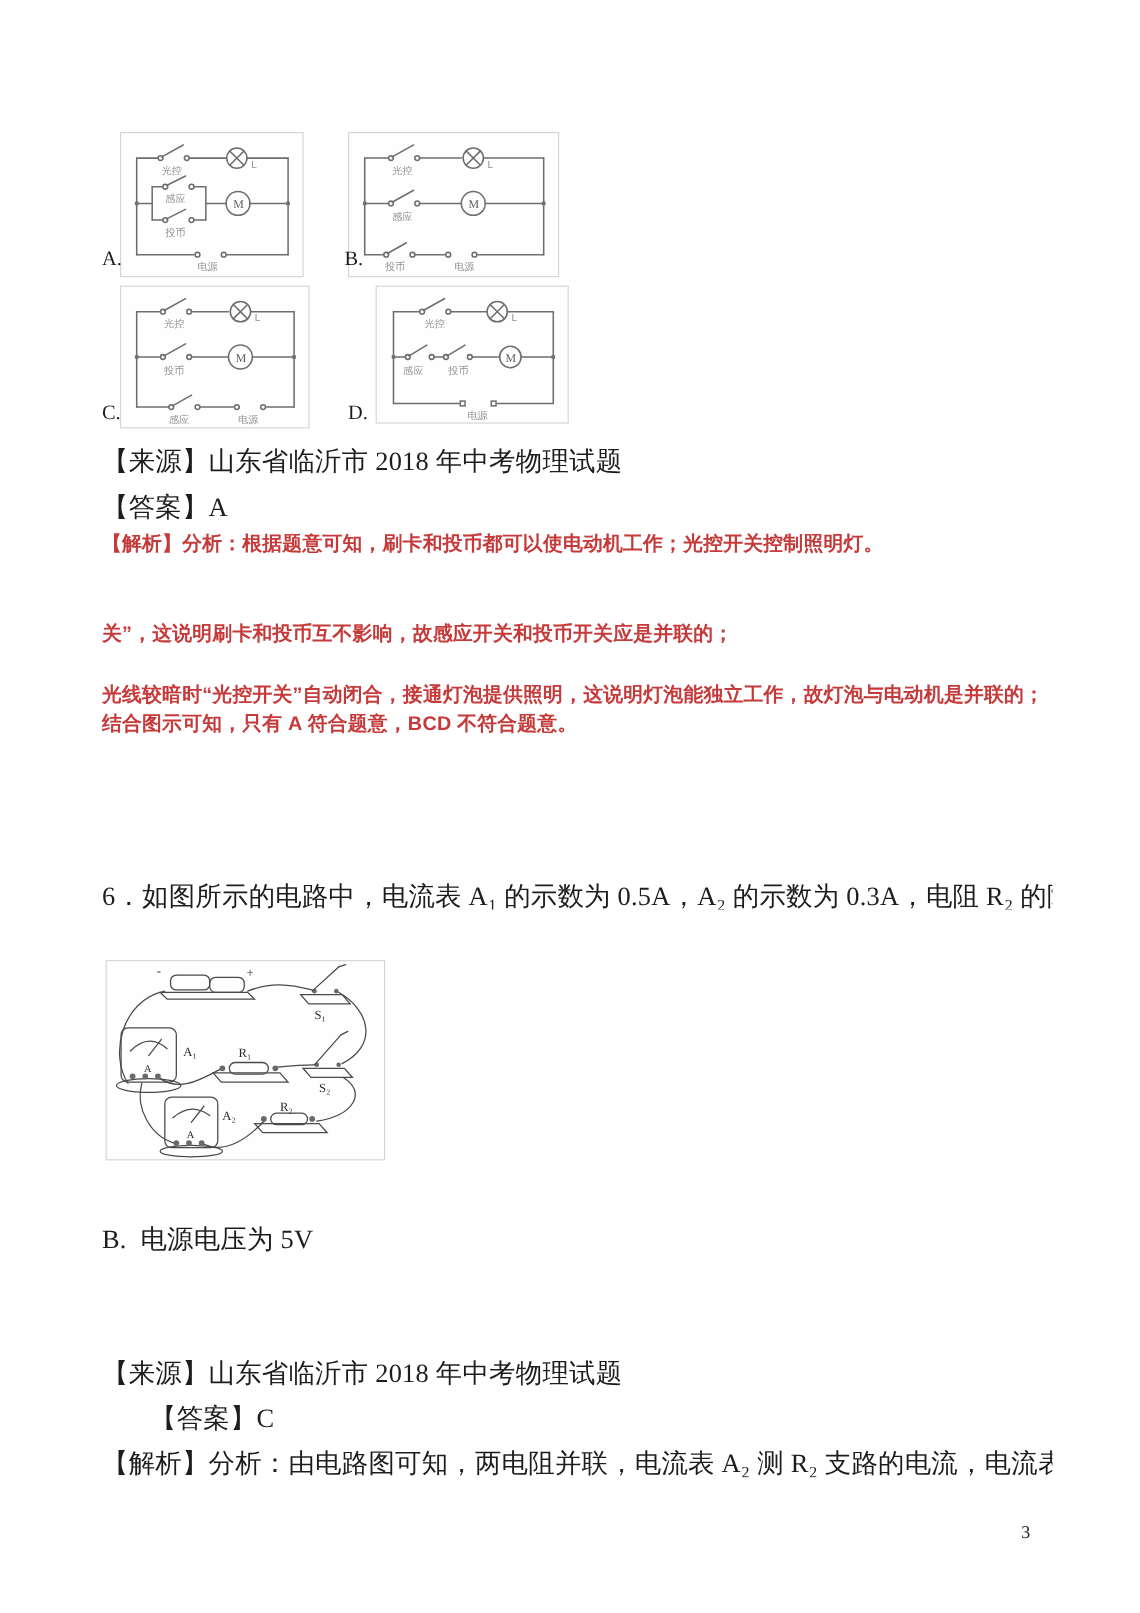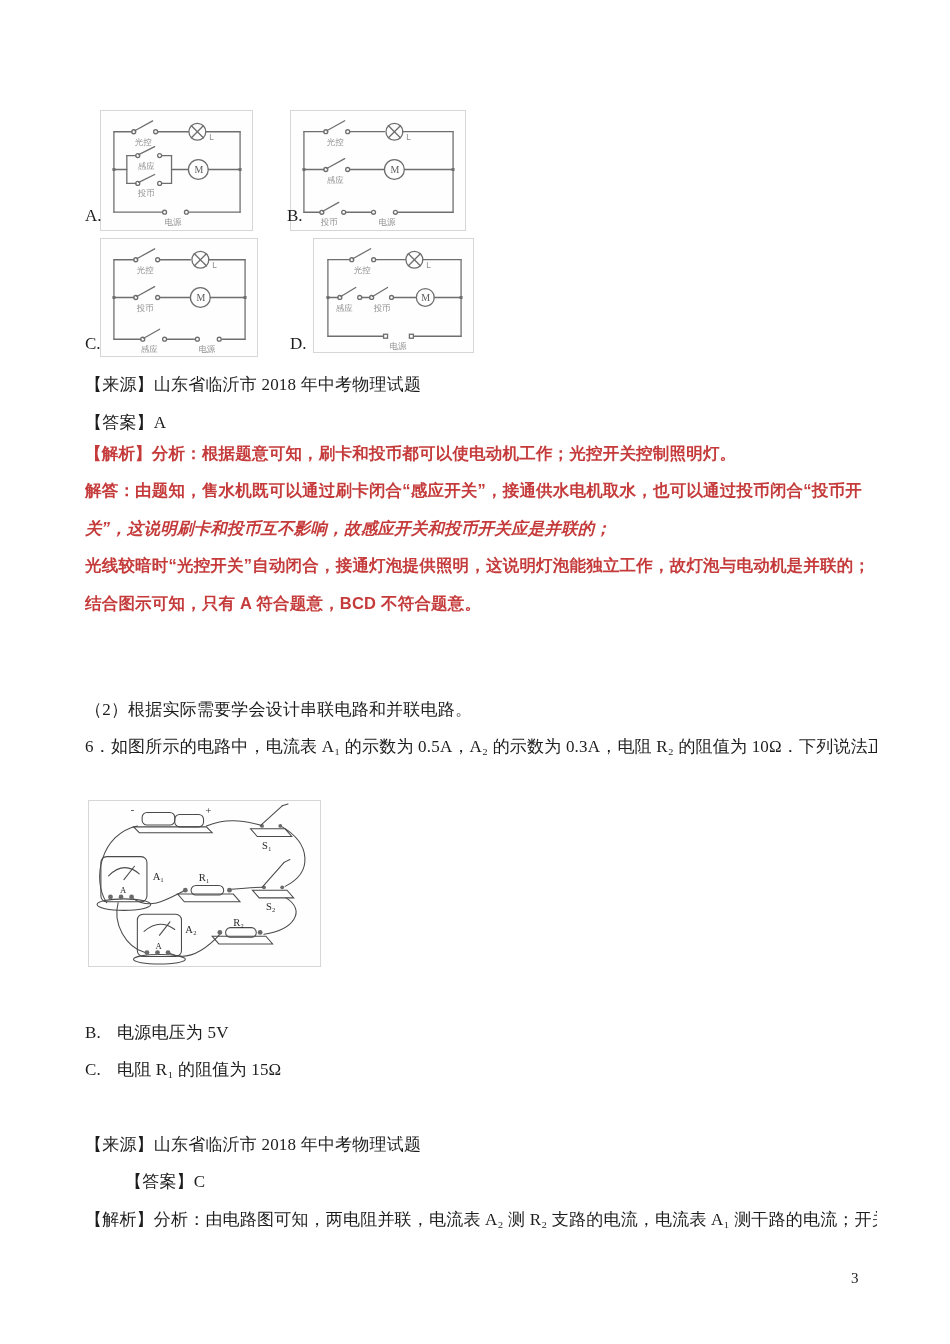--- a/index.html
+++ b/index.html
@@ -1,21 +1,21 @@
 <!DOCTYPE html>
 <html><head>
 <meta charset="utf-8">
 <style>
   html,body { margin:0; padding:0; background:#ffffff; }
   .page {
     position:relative; width:950px; height:1344px; background:#ffffff;
     font-family:"Liberation Serif","DejaVu Serif",serif; overflow:hidden;
   }
   .line {
-    position:absolute; left:85px; width:792px; font-size:17px; line-height:23px;
+    position:absolute; left:85px; width:792px; font-size:22px; line-height:23px;
     color:#1d1d1d; letter-spacing:0.2px; white-space:pre; overflow:hidden;
   }
   .red {
     color:#c53b3b; font-family:"Liberation Sans","DejaVu Sans",sans-serif;
     font-weight:700; font-size:16.5px; letter-spacing:0.2px;
   }
   .scan {
     position:absolute; border:1px solid #d6d6d6; background:#fefefe; box-sizing:border-box;
   }
   .scan svg { display:block; width:100%; height:100%; }
@@ -245,25 +245,23 @@
         <line class="cline" x1="101" y1="97" x2="148" y2="97"></line>
       </g>
       <text class="clabel" x="76" y="110">电源</text>
     </svg>
   </div>
   <div class="fig-letter" style="left:290px; top:334px;">D.</div>
 
   <div class="line" style="top:373px;">【来源】山东省临沂市 2018 年中考物理试题</div>
   <div class="line" style="top:411px;">【答案】A</div>
   <div class="line red" style="top:442px;">【解析】分析：根据题意可知，刷卡和投币都可以使电动机工作；光控开关控制照明灯。</div>
-  <div class="line red" style="top:479px;">解答：由题知，售水机既可以通过刷卡闭合“感应开关”，接通供水电机取水，也可以通过投币闭合“投币开</div>
-  <div class="line red" style="top:517px;font-style:italic;">关”，这说明刷卡和投币互不影响，故感应开关和投币开关应是并联的；</div>
-  <div class="line red" style="top:554px;">光线较暗时“光控开关”自动闭合，接通灯泡提供照明，这说明灯泡能独立工作，故灯泡与电动机是并联的；</div>
+  <div class="line red" style="top:517px;">关”，这说明刷卡和投币互不影响，故感应开关和投币开关应是并联的；</div>
+  <div class="line red" style="top:568px;">光线较暗时“光控开关”自动闭合，接通灯泡提供照明，这说明灯泡能独立工作，故灯泡与电动机是并联的；</div>
   <div class="line red" style="top:592px;">结合图示可知，只有 A 符合题意，BCD 不符合题意。</div>
-  <div class="line" style="top:698px;">（2）根据实际需要学会设计串联电路和并联电路。</div>
 
   <div class="line" style="top:735px;">6．如图所示的电路中，电流表 A₁ 的示数为 0.5A，A₂ 的示数为 0.3A，电阻 R₂ 的阻值为 10Ω．下列说法正确</div>
 
   <div class="scan" style="left:88px; top:800px; width:233px; height:167px;">
     <svg viewBox="0 0 240 172">
 
       <g>
         <path class="pline" d="M50,26 C12,34 2,82 18,106"></path>
         <path class="pline" d="M122,26 C142,18 158,20 178,25"></path>
         <path class="pline" d="M201,27 C230,44 234,74 204,89"></path>
@@ -336,21 +334,20 @@
         <path class="pline" d="M128,141 L184,141 L191,149 L135,149 Z"></path>
         <circle class="pfill" cx="136" cy="137" r="2.5"></circle>
         <circle class="pfill" cx="178" cy="137" r="2.5"></circle>
         <rect class="pline" x="142" y="132" width="32" height="10" rx="5"></rect>
         <text class="plabel" x="150" y="130">R₂</text>
       </g>
     </svg>
   </div>
 
   <div class="line" style="top:1021px;"><span class="opt-letter">B.</span><span>电源电压为 5V</span></div>
-  <div class="line" style="top:1058px;"><span class="opt-letter">C.</span><span>电阻 R₁ 的阻值为 15Ω</span></div>
 
   <div class="line" style="top:1133px;">【来源】山东省临沂市 2018 年中考物理试题</div>
   <div class="line" style="top:1170px;margin-left:40px;">【答案】C</div>
   <div class="line" style="top:1208px;">【解析】分析：由电路图可知，两电阻并联，电流表 A₂ 测 R₂ 支路的电流，电流表 A₁ 测干路的电流；开关 S₁</div>
 
   <div class="pagenum">3</div>
 
 </div>
 
 </body></html>

